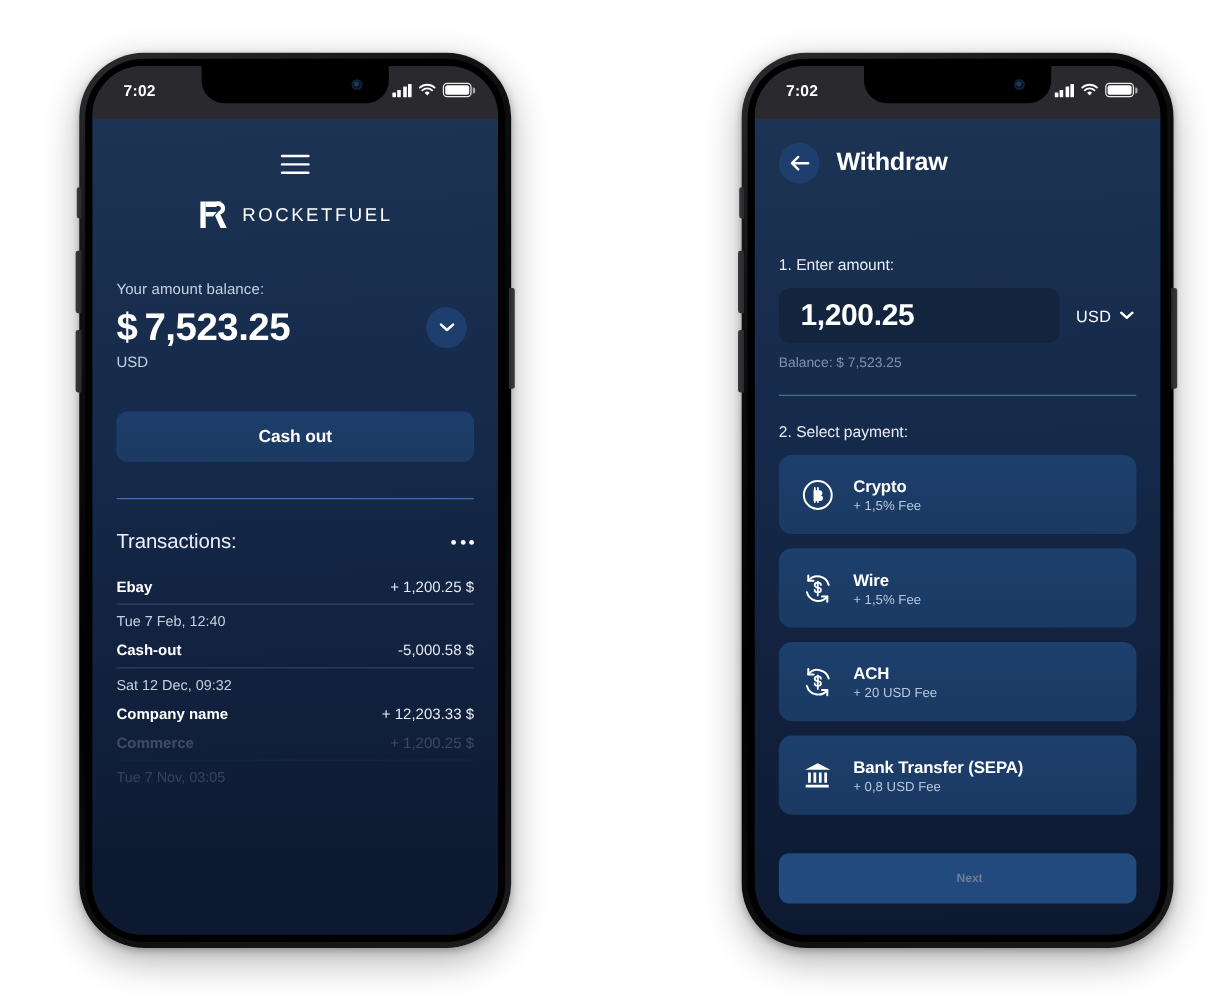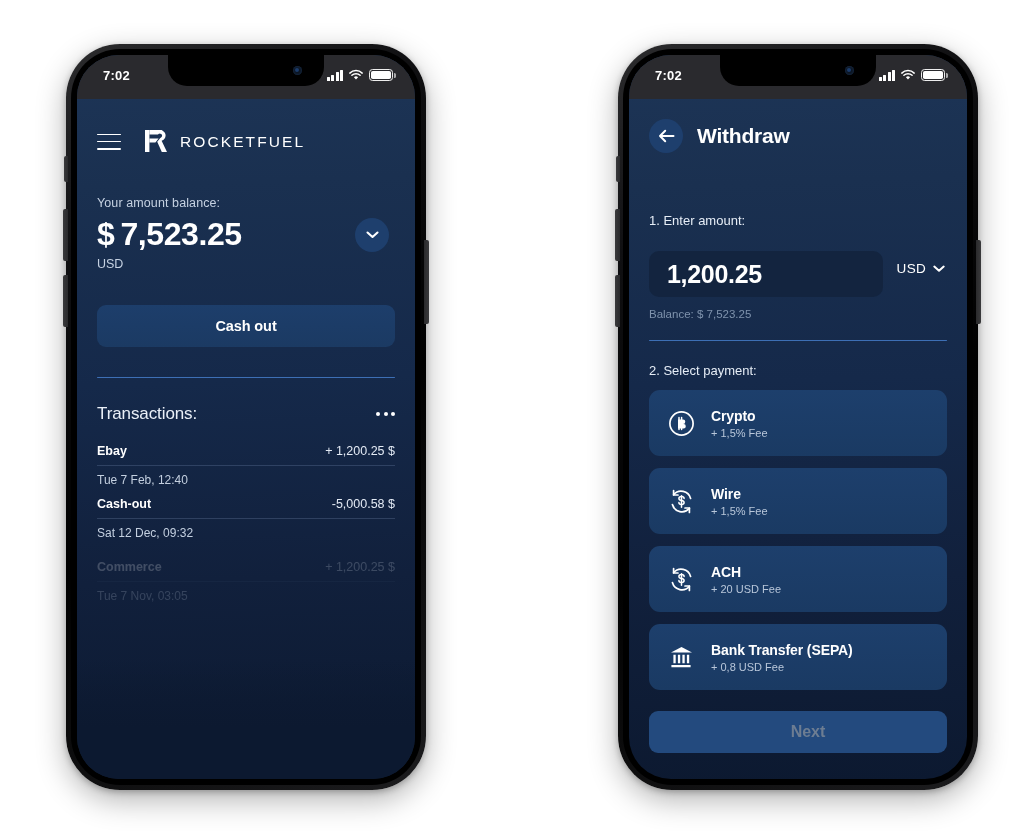--- a/index.html
+++ b/index.html
@@ -78,21 +78,21 @@
     border-radius:3.5px; position:relative; }
   .batt::after{ content:""; position:absolute; right:-3.5px; top:3.3px;
     width:2px; height:5px; border-radius:0 1.5px 1.5px 0; background:rgba(255,255,255,.6); }
   .batt i { position:absolute; left:1.4px; top:1.4px; bottom:1.4px; right:1.4px;
     background:#fff; border-radius:1.8px; display:block; }
 
   
   .content { position:absolute; left:0; top:44px; right:0; bottom:0; padding:0 20px; }
 
   
-  .appbar { display:flex; align-items:center; gap:22px; padding-top:30px; }
+  .appbar { display:flex; align-items:center; gap:22px; padding-top:30px;flex-direction:column; }
   .hamburger { width:24px; height:16px; display:flex; flex-direction:column;
     justify-content:space-between; cursor:pointer; }
   .hamburger span { display:block; height:1.6px; background:#fff; border-radius:1px; }
   .brand { display:flex; align-items:center; gap:11px; }
   .brand-text { color:#fff; font-size:15.5px; letter-spacing:2.1px; font-weight:400; }
 
   
   .bal-label { color:#c6d2e2; font-size:12.5px; margin-top:42px; letter-spacing:.1px; }
   .bal-row { display:flex; align-items:center; justify-content:space-between; margin-top:6px; }
   .bal-amount { color:#fff; font-size:32px; font-weight:700; letter-spacing:-.4px; white-space:nowrap; }
@@ -134,21 +134,21 @@
   .back-circle { width:34px; height:34px; border-radius:50%; background:#1e3f6d;
     display:flex; align-items:center; justify-content:center; cursor:pointer; flex:0 0 auto; }
   .wtitle { color:#fff; font-size:21px; font-weight:700; letter-spacing:-.2px; }
 
   .step-label { color:#e6edf6; font-size:13px; margin-top:60px; }
   .amt-row { display:flex; align-items:center; gap:14px; margin-top:12px; }
   .amt-field {
     flex:1; height:46px; border-radius:10px;
     background:#13243f;
     display:flex; align-items:center; padding:0 18px;
-    color:#fff; font-size:25px; font-weight:700; letter-spacing:-.3px;margin-top:11px;
+    color:#fff; font-size:25px; font-weight:700; letter-spacing:-.3px;
   }
   .cur-sel { display:flex; align-items:center; gap:7px; cursor:pointer; padding-right:2px; }
   .cur-sel .txt { color:#fff; font-size:13.5px; letter-spacing:.3px; }
   .balance-note { color:#7f93ad; font-size:11.5px; margin-top:11px; }
   .divider2 { margin-top:20px; height:1.4px; background:#3d6fb5; border-radius:1px; }
 
   .pay-list { margin-top:0; }
   .pay-item {
     display:flex; align-items:center; gap:16px;
     height:66px; margin-top:12px; padding:0 18px;
@@ -159,21 +159,21 @@
   .pay-ico { width:28px; height:28px; flex:0 0 auto; display:flex;
     align-items:center; justify-content:center; }
   .pay-txt { display:flex; flex-direction:column; gap:3px; }
   .pay-name { color:#fff; font-size:14px; font-weight:700; letter-spacing:-.1px; }
   .pay-fee { color:#b9c7da; font-size:11px; }
 
   .next-btn {
     position:absolute; left:20px; right:20px; bottom:26px;
     height:42px; border-radius:9px; border:0;
     background:#234a7e; color:#6d7d92;
-    font-size:16px; font-weight:700; font-family:inherit; cursor:pointer;padding-left:20px;
+    font-size:10px; font-weight:700; font-family:inherit; cursor:pointer;padding-left:20px;
   }
   .scroll-fade {
     position:absolute; left:0; right:0; bottom:0; height:120px;
     background:linear-gradient(180deg,rgba(12,25,48,0) 0%,#0c1930 58%);
     pointer-events:none;
   }
 </style>
 </head>
 <body>
 
@@ -267,20 +267,24 @@
             <div class="tx-date">Tue 7 Feb, 12:40</div>
           </div>
           <div class="tx-item">
             <div class="tx-row">
               <span class="tx-name">Cash-out</span>
               <span class="tx-amt">-5,000.58 $</span>
             </div>
             <div class="tx-date">Sat 12 Dec, 09:32</div>
           </div>
           <div class="tx-item">
+            <div class="tx-row">
+              <span class="tx-name">Company name</span>
+              <span class="tx-amt">+ 12,203.33 $</span>
+            </div>
           </div>
           <div class="tx-item faded">
             <div class="tx-row">
               <span class="tx-name">Commerce</span>
               <span class="tx-amt">+ 1,200.25 $</span>
             </div>
             <div class="tx-date">Tue 7 Nov, 03:05</div>
           </div>
         </div>
 

